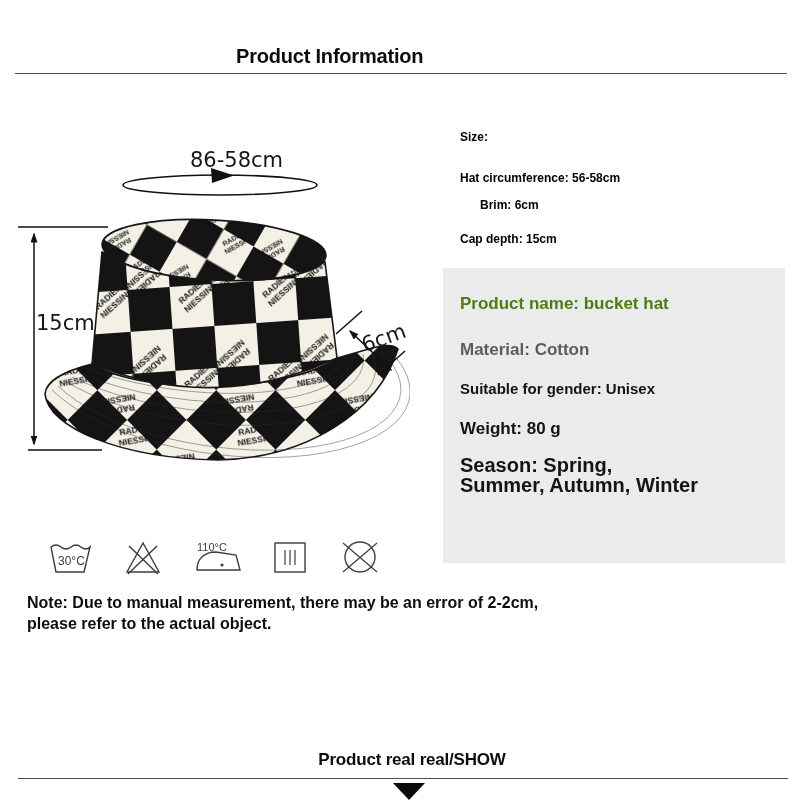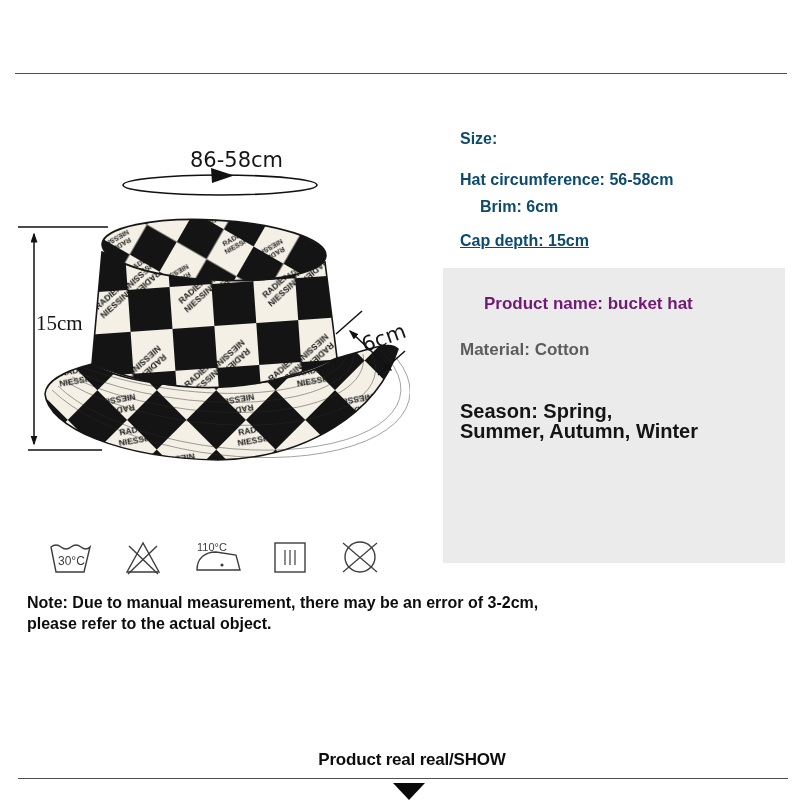--- a/index.html
+++ b/index.html
@@ -2,38 +2,39 @@
 <html><head>
 <meta charset="utf-8">
 <style>
   html,body{margin:0;padding:0;background:#fff;}
   body{font-family:"Liberation Sans", sans-serif;color:#111;}
   .page{position:relative;width:800px;height:800px;background:#fff;overflow:hidden;}
   .abs{position:absolute;}
   .hline{position:absolute;height:1px;background:#4f4f4f;}
   .sec-title{font-weight:bold;font-size:20px;letter-spacing:-0.2px;color:#0d0d0d;white-space:nowrap;}
   .dim-label{font-family:"DejaVu Sans", sans-serif;font-size:21px;color:#161616;white-space:nowrap;}
-  .spec-line{font-weight:bold;font-size:16px;color:#0c4a6e;white-space:nowrap;}
+  .spec-line{font-weight:bold;font-size:12px;color:#000000;white-space:nowrap;}
   .panel{position:absolute;left:443px;top:268px;width:342px;height:295px;background:#ecebeb;box-sizing:border-box;padding:26px 14px 0 17px;}
   .panel div{font-weight:bold;}
-  .p-name{font-size:17px;color:#701a75;margin-bottom:26px;margin-left:24px;}
-  .p-mat{font-size:17px;color:#5e5b5b;margin-bottom:41px;}
+  .p-name{font-size:17px;color:#4d7c0f;margin-bottom:26px;}
+  .p-mat{font-size:17px;color:#5e5b5b;margin-bottom:20px;}
   .p-color{font-size:15px;color:#141414;margin-bottom:25px;}
   .p-gender{font-size:15px;color:#141414;margin-bottom:22px;}
   .p-weight{font-size:17px;color:#141414;margin-bottom:16px;}
   .p-season{font-size:20px;color:#141414;max-width:240px;line-height:20px;}
   .note{font-weight:bold;font-size:16px;line-height:21px;color:#0d0d0d;width:565px;}
   .care-row{position:absolute;left:48px;top:539px;width:332px;display:flex;justify-content:space-between;align-items:flex-start;}
   .tri-down{width:0;height:0;border-left:16px solid transparent;border-right:16px solid transparent;border-top:17px solid #0a0a0a;}
 </style>
 </head>
 <body>
 
 <div class="page">
 
+  <div class="abs sec-title" style="left:236px;top:45px;">Product Information</div>
   <div class="hline" style="left:15px;top:73px;width:772px;"></div>
 
   <svg class="abs" style="left:38px;top:212px;" width="372" height="256" viewBox="0 0 372 256">
     <defs>
       <pattern id="chkSide" width="84" height="84" patternUnits="userSpaceOnUse" patternTransform="rotate(-4)">
         <rect width="84" height="84" fill="#f4f0e6"></rect>
         <rect x="0" y="0" width="42" height="42" fill="#141414"></rect>
         <rect x="42" y="42" width="42" height="42" fill="#141414"></rect>
         <g font-family="Liberation Sans, sans-serif" font-size="8.5" font-weight="bold" fill="#161616">
           <text transform="translate(53,18) rotate(-38)">RADIENT.</text>
@@ -95,31 +96,33 @@
     <line x1="18" y1="87" x2="108" y2="87" stroke="#111" stroke-width="1.5"></line>
     <line x1="28" y1="310" x2="102" y2="310" stroke="#111" stroke-width="1.5"></line>
     <line x1="34" y1="94" x2="34" y2="304" stroke="#111" stroke-width="1.5" marker-start="url(#ah)" marker-end="url(#ah)"></line>
 
     <line x1="336" y1="194" x2="362" y2="171" stroke="#111" stroke-width="1.5"></line>
     <line x1="378" y1="235" x2="405" y2="211" stroke="#111" stroke-width="1.5"></line>
     <line x1="350" y1="191" x2="391" y2="230" stroke="#111" stroke-width="1.5" marker-start="url(#ah)" marker-end="url(#ah)"></line>
   </svg>
 
   <div class="abs dim-label" style="left:190px;top:148px;">86-58cm</div>
-  <div class="abs dim-label" style="left:36px;top:311px;font-family:Liberation Serif, serif;">15cm</div>
+  <div class="abs dim-label" style="left:36px;top:311px;">15cm</div>
   <div class="abs dim-label" style="left:361px;top:326px;transform:rotate(-20deg);">6cm</div>
 
   <div class="abs spec-line" style="left:460px;top:130px;">Size:</div>
   <div class="abs spec-line" style="left:460px;top:164px;margin-top:7px;">Hat circumference: 56-58cm</div>
   <div class="abs spec-line" style="left:480px;top:198px;">Brim: 6cm</div>
-  <div class="abs spec-line" style="left:460px;top:232px;text-decoration:underline;">Cap depth: 15cm</div>
+  <div class="abs spec-line" style="left:460px;top:232px;">Cap depth: 15cm</div>
 
   <div class="panel">
     <div class="p-name">Product name: bucket hat</div>
     <div class="p-mat">Material: Cotton</div>
+    <div class="p-gender">Suitable for gender: Unisex</div>
+    <div class="p-weight">Weight: 80 g</div>
     <div class="p-season">Season: Spring, Summer, Autumn, Winter</div>
   </div>
 
   <div class="care-row">
     <svg width="44" height="36" viewBox="0 0 44 36">
       <path d="M3,8 Q8,4 13,8 Q18,12 23,8 Q28,4 33,8 Q38,12 42,8 L36,33 L8,33 Z" fill="none" stroke="#3d3d3d" stroke-width="1.4"></path>
       <text x="10" y="26" font-size="12" fill="#3d3d3d" font-family="Liberation Sans, sans-serif">30°C</text>
     </svg>
     <svg width="40" height="36" viewBox="0 0 40 36">
       <path d="M20,4 L4,33 L36,33 Z" fill="none" stroke="#3d3d3d" stroke-width="1.4"></path>
@@ -137,19 +140,19 @@
       <line x1="19" y1="11" x2="19" y2="26" stroke="#3d3d3d" stroke-width="1.2"></line>
       <line x1="24" y1="11" x2="24" y2="26" stroke="#3d3d3d" stroke-width="1.2"></line>
     </svg>
     <svg width="40" height="36" viewBox="0 0 40 36">
       <circle cx="20" cy="18" r="15" fill="none" stroke="#3d3d3d" stroke-width="1.4"></circle>
       <line x1="3" y1="4" x2="37" y2="33" stroke="#3d3d3d" stroke-width="1.2"></line>
       <line x1="37" y1="4" x2="3" y2="33" stroke="#3d3d3d" stroke-width="1.2"></line>
     </svg>
   </div>
 
-  <div class="abs note" style="left:27px;top:592px;">Note: Due to manual measurement, there may be an error of 3-2cm, please refer to the actual object.</div>
+  <div class="abs note" style="left:27px;top:592px;">Note: Due to manual measurement, there may be an error of 2-2cm, please refer to the actual object.</div>
 
   <div class="abs sec-title" style="left:412px;top:750px;transform:translateX(-50%);font-size:17px;">Product real real/SHOW</div>
   <div class="hline" style="left:18px;top:778px;width:770px;"></div>
   <div class="abs tri-down" style="left:393px;top:783px;"></div>
 
 </div>
 
 </body></html>

